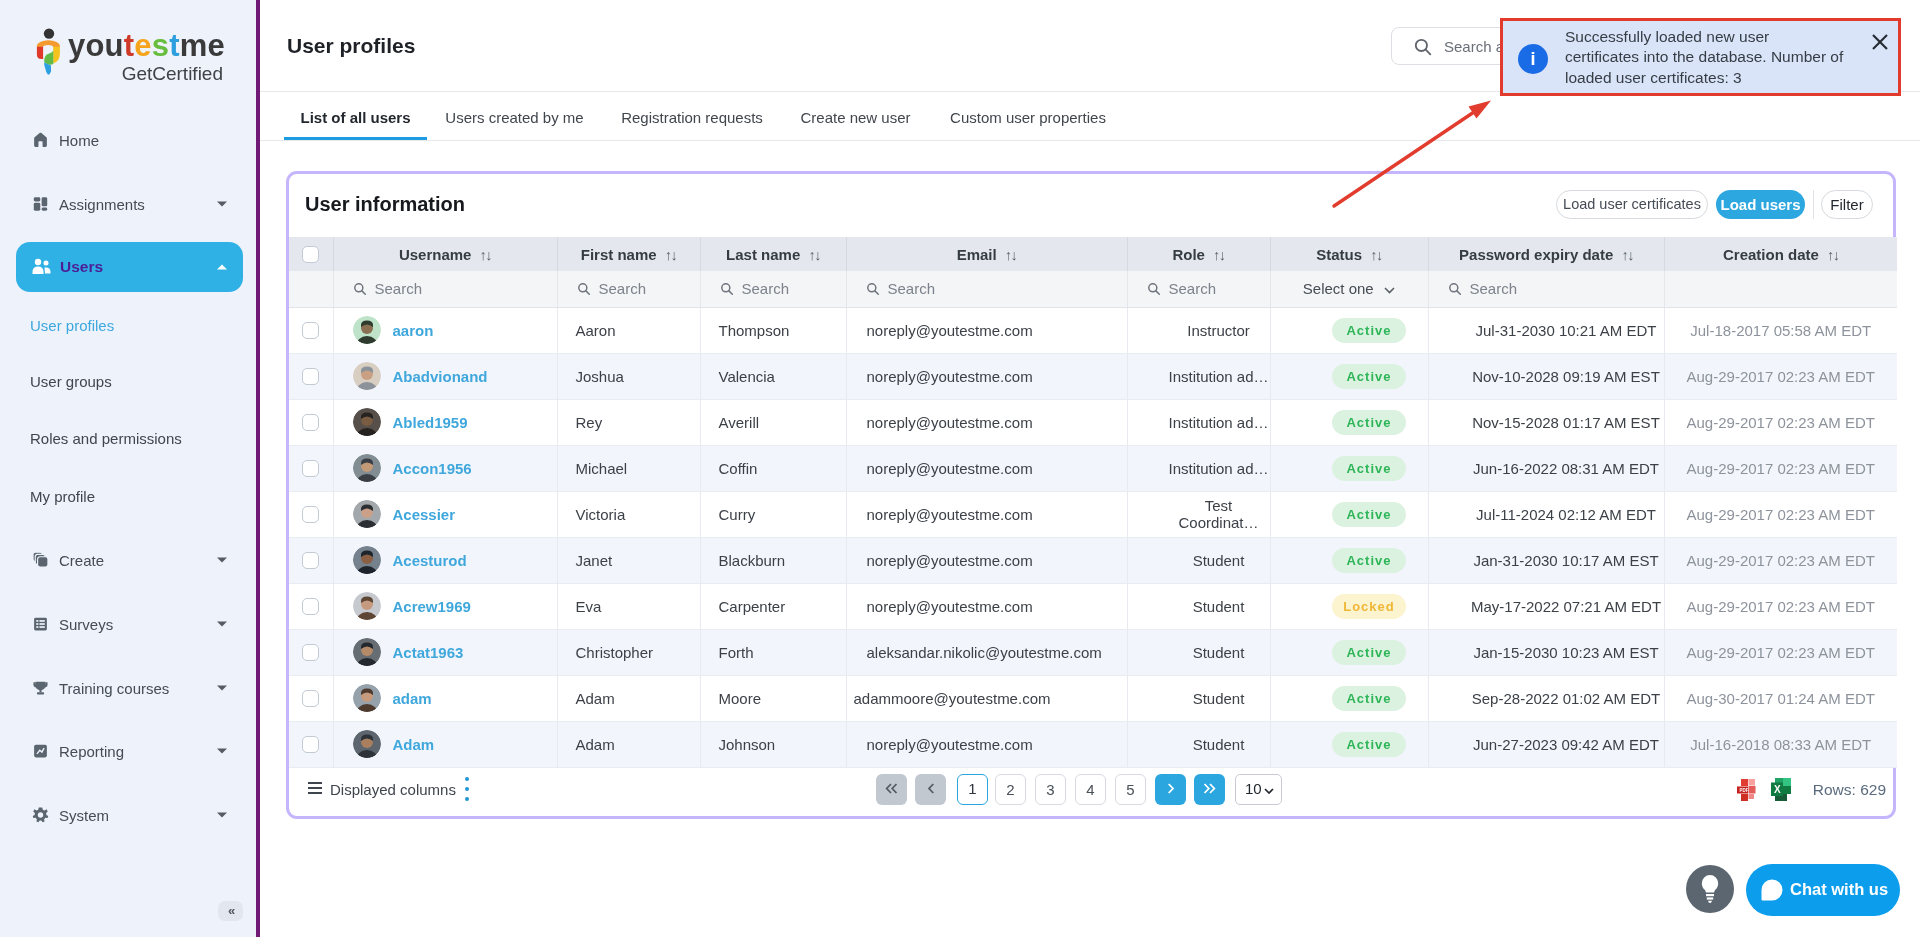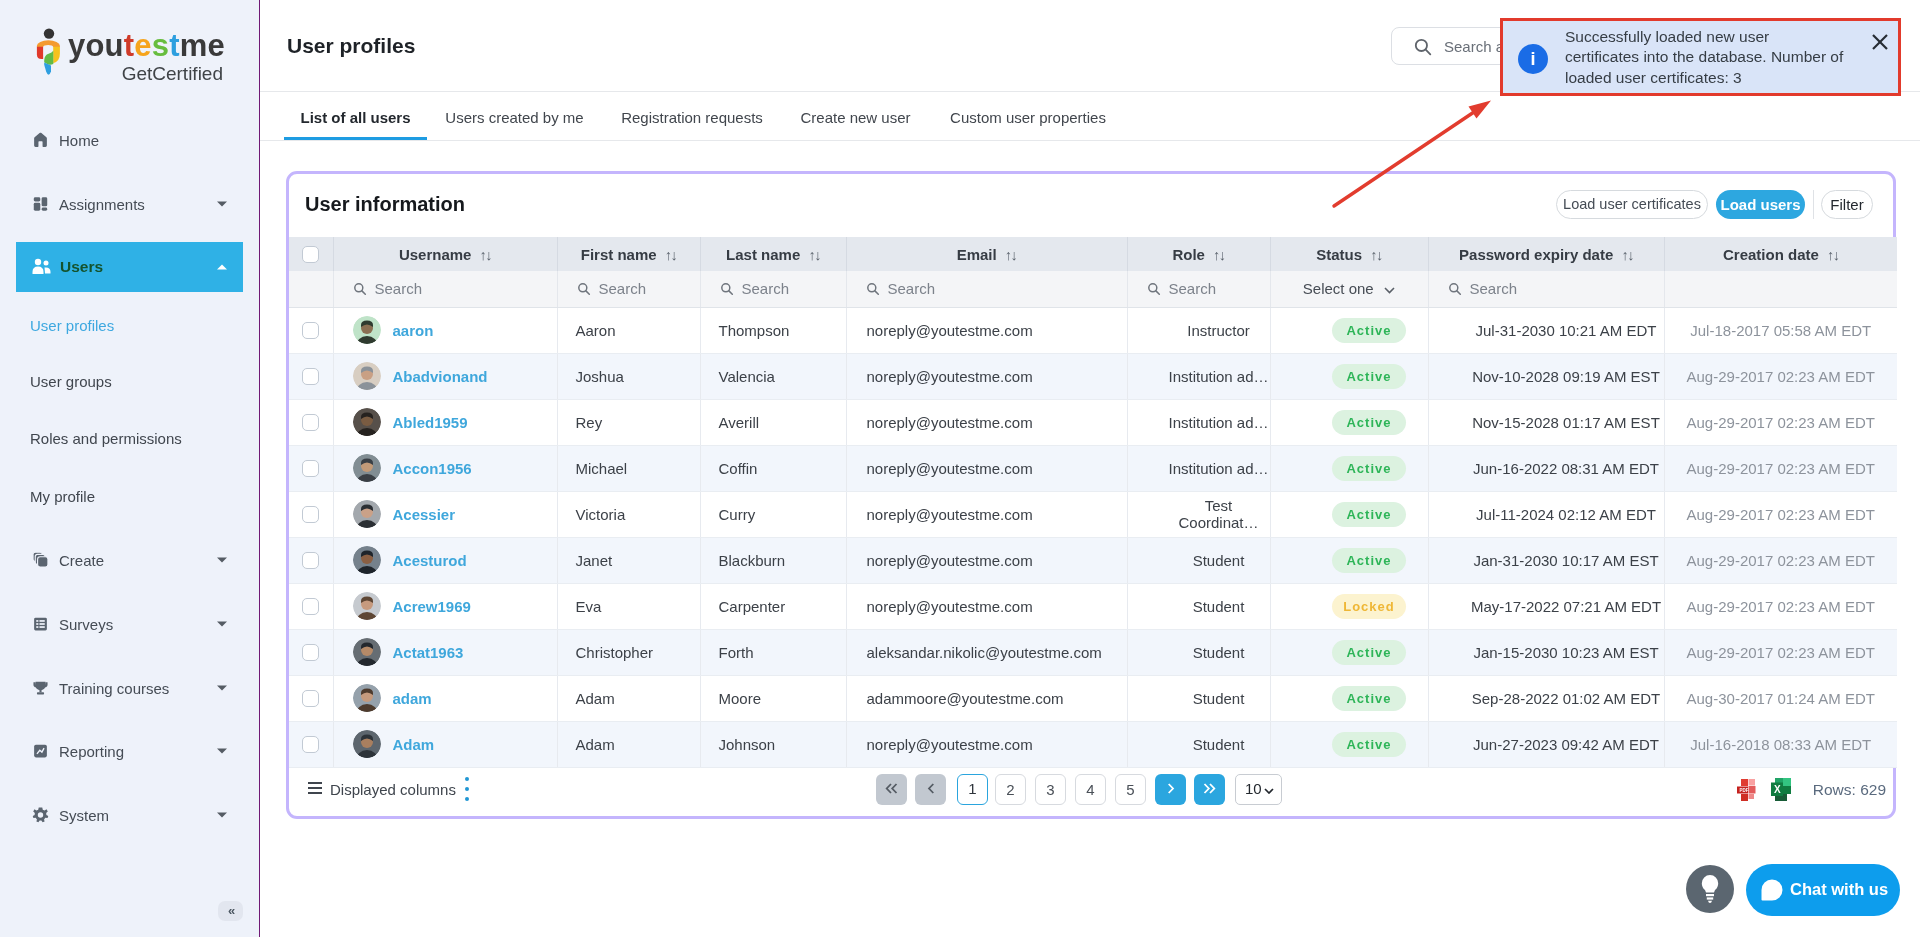--- a/index.html
+++ b/index.html
@@ -2,34 +2,34 @@
 <html><head>
 <meta charset="utf-8">
 <style>
 * { margin:0; padding:0; box-sizing:border-box; }
 html,body { width:1920px; height:937px; overflow:hidden; background:#fff;
   font-family:"Liberation Sans", sans-serif; }
 .abs { position:absolute; }
 
 
 #sidebar { position:absolute; left:0; top:0; width:260px; height:937px;
-  background:#eef2fa; border-right:1px solid #701a75; }
+  background:#eef2fa; border-right:4px solid #701a75; }
 .logo-wrap { position:absolute; left:35px; top:18px; width:200px; height:62px; }
 .logotext { position:absolute; left:33px; top:10px; font-size:31px; font-weight:700;
   color:#3a3a3a; letter-spacing:0.2px; }
 .logotext .r { color:#cf3a28; } .logotext .o { color:#f6a41c; }
 .logotext .g { color:#67bd3e; } .logotext .b { color:#2d9fdf; }
 .logosub { position:absolute; right:12px; top:45px; font-size:19px; color:#3f4347; }
 .mi { position:absolute; left:16px; width:228px; height:40px; color:#454c55; font-size:15px; }
 .mi .ic { position:absolute; left:16px; top:50%; transform:translateY(-50%); width:17px; height:17px; }
 .mi .lbl { position:absolute; left:43px; top:50%; transform:translateY(-50%); }
 .mi .car { position:absolute; right:17px; top:50%; transform:translateY(-50%); width:0; height:0;
   border-left:5px solid transparent; border-right:5px solid transparent; border-top:5px solid #555c64; }
 #users-sel { position:absolute; left:16px; top:242px; width:227px; height:50px;
-  background:#2fb1e6; border-radius:0; color:#14532d; font-size:15.5px; font-weight:700; }
+  background:#2fb1e6; border-radius:14px; color:#4c1d95; font-size:15.5px; font-weight:700; }
 #users-sel .lbl { position:absolute; left:44px; top:50%; transform:translateY(-50%); }
 #users-sel .car { position:absolute; right:16px; top:50%; transform:translateY(-50%); width:0; height:0;
   border-left:5px solid transparent; border-right:5px solid transparent; border-bottom:5px solid #fff; }
 .smi { position:absolute; left:30px; font-size:15px; color:#40464e; }
 #collapse { position:absolute; left:218px; top:901px; width:25px; height:20px;
   background:#e2e6ef; border-radius:7px; color:#4b5661; font-size:13px; font-weight:700;
   text-align:center; line-height:19px; letter-spacing:-2px; }
 
 
 #title { position:absolute; left:287px; top:34px; font-size:21px; font-weight:700; color:#1e2227; }
@@ -587,21 +587,21 @@
                   <ellipse cx="14" cy="30" rx="11" ry="10" fill="#4e3b2d"></ellipse>
                   <circle cx="14" cy="12" r="6" fill="#c59a7d"></circle>
                   <path d="M8 9 Q8 4.5 14 4.5 Q20 4.5 20 9 L20 11 Q17 8.5 14 8.5 Q11 8.5 8 11 Z" fill="#4e3b2d"></path>
                 </g>
               </svg>
               <b>adam</b>
             </div>
           </td>
       <td class="pad14">Adam</td>
       <td class="pad14">Moore</td>
-      <td style="padding-left:20px;">adammoore@youtestme.com</td>
+      <td style="padding-left:7px;">adammoore@youtestme.com</td>
       <td class="ctr">Student</td>
       <td class="ctr"><span class="pill act">Active</span></td>
       <td class="ctr">Sep-28-2022 01:02 AM EDT</td>
       <td class="gray">Aug-30-2017 01:24 AM EDT</td>
     </tr>
     <tr class="data alt">
       <td>
             <div class="cbx"></div>
           </td>
       <td>

